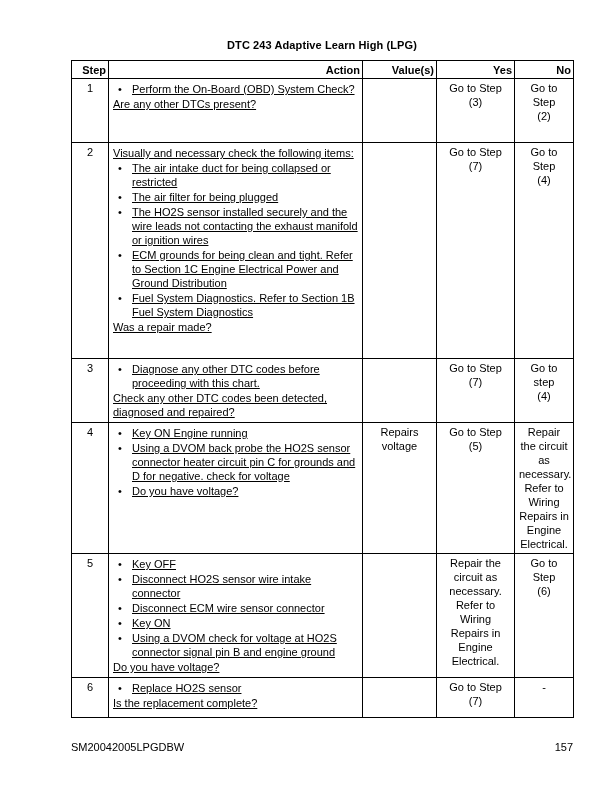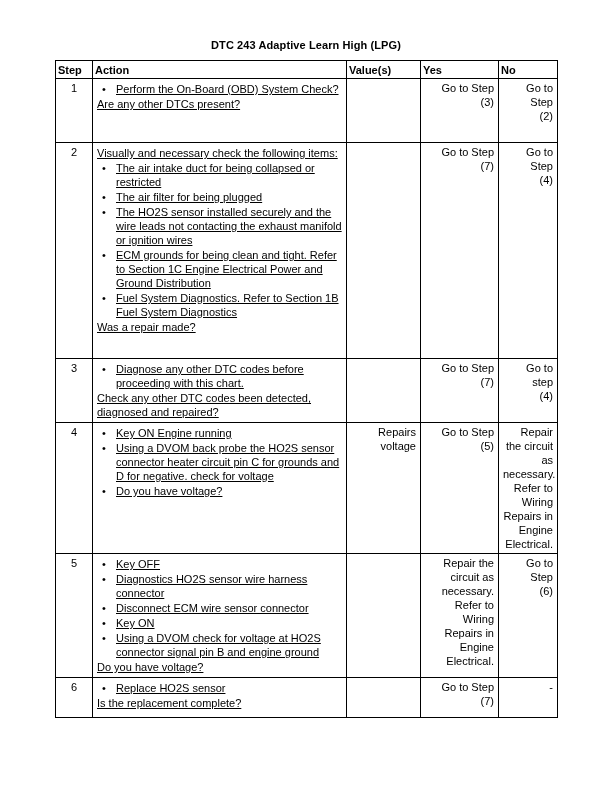--- a/index.html
+++ b/index.html
@@ -11,20 +11,21 @@
     width: 612px;
     height: 792px;
     position: relative;
     font-family: "Liberation Sans", "DejaVu Sans", sans-serif;
     color: #000000;
     overflow: hidden;
   }
   .page {
     position: absolute;
     inset: 0;
+    margin-left: 16px;
   }
   .doc-title {
     position: absolute;
     top: 39px;
     left: 0;
     width: 612px;
     text-align: center;
     font-size: 11px;
     font-weight: bold;
     letter-spacing: 0.1px;
@@ -42,39 +43,39 @@
     border: 1px solid #000000;
     vertical-align: top;
     font-size: 11px;
     line-height: 14px;
     padding: 2px 4px;
     overflow: hidden;
   }
   .dtc-table thead tr { height: 18px; }
   .dtc-table th {
     font-weight: bold;
-    text-align: left;
+    text-align: right;
     padding: 1px 2px;
     vertical-align: middle;
   }
   .dtc-table tbody tr:nth-child(1) { height: 64px; }
   .dtc-table tbody tr:nth-child(2) { height: 216px; }
   .dtc-table tbody tr:nth-child(3) { height: 62px; }
   .dtc-table tbody tr:nth-child(4) { height: 119px; }
   .dtc-table tbody tr:nth-child(5) { height: 122px; }
   .dtc-table tbody tr:nth-child(6) { height: 40px; }
   .step-cell {
     text-align: center;
   }
   .action-cell {
     padding: 2px 4px 2px 5px;
     text-decoration: underline;
   }
   .center-cell {
-    text-align: right;
+    text-align: center;
     white-space: pre-line;
   }
   .action-item {
     margin: 1px 0;
   }
   .action-item.bulleted {
     position: relative;
     padding-left: 19px;
   }
   .action-item.bulleted::before {
@@ -169,21 +170,21 @@
           <td class="center-cell value-cell">Repairs
 voltage</td>
           <td class="center-cell yes-cell">Go to Step
 (5)</td>
           <td class="center-cell no-cell">Repair the circuit as necessary. Refer to Wiring Repairs in Engine Electrical.</td>
         </tr>
         <tr>
           <td class="step-cell">5</td>
           <td class="action-cell">
             <div class="action-item bulleted">Key OFF</div>
-            <div class="action-item bulleted">Diagnostics HO2S sensor wire harness connector</div>
+            <div class="action-item bulleted">Disconnect HO2S sensor wire intake connector</div>
             <div class="action-item bulleted">Disconnect ECM wire sensor connector</div>
             <div class="action-item bulleted">Key ON</div>
             <div class="action-item bulleted">Using a DVOM check for voltage at HO2S connector signal pin B and engine ground</div>
             <div class="action-item">Do you have voltage?</div>
           </td>
           <td class="center-cell value-cell"></td>
           <td class="center-cell yes-cell">Repair the circuit as necessary. Refer to Wiring Repairs in Engine Electrical.</td>
           <td class="center-cell no-cell">Go to Step
 (6)</td>
         </tr>
@@ -194,14 +195,18 @@
             <div class="action-item">Is the replacement complete?</div>
           </td>
           <td class="center-cell value-cell"></td>
           <td class="center-cell yes-cell">Go to Step
 (7)</td>
           <td class="center-cell no-cell">-</td>
         </tr>
       </tbody>
   </table>
 
+  <div class="footer">
+    <span>SM20042005LPGDBW</span>
+    <span>157</span>
+  </div>
 
 </div>
 
 </body></html>

